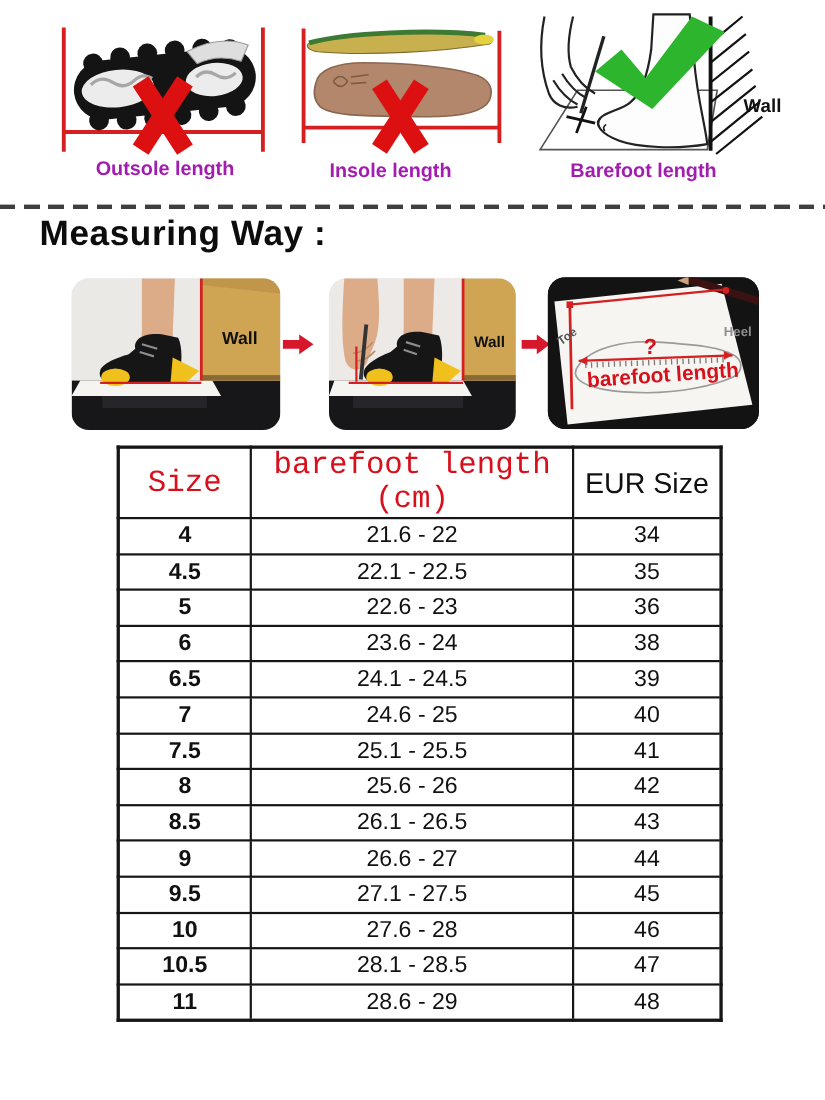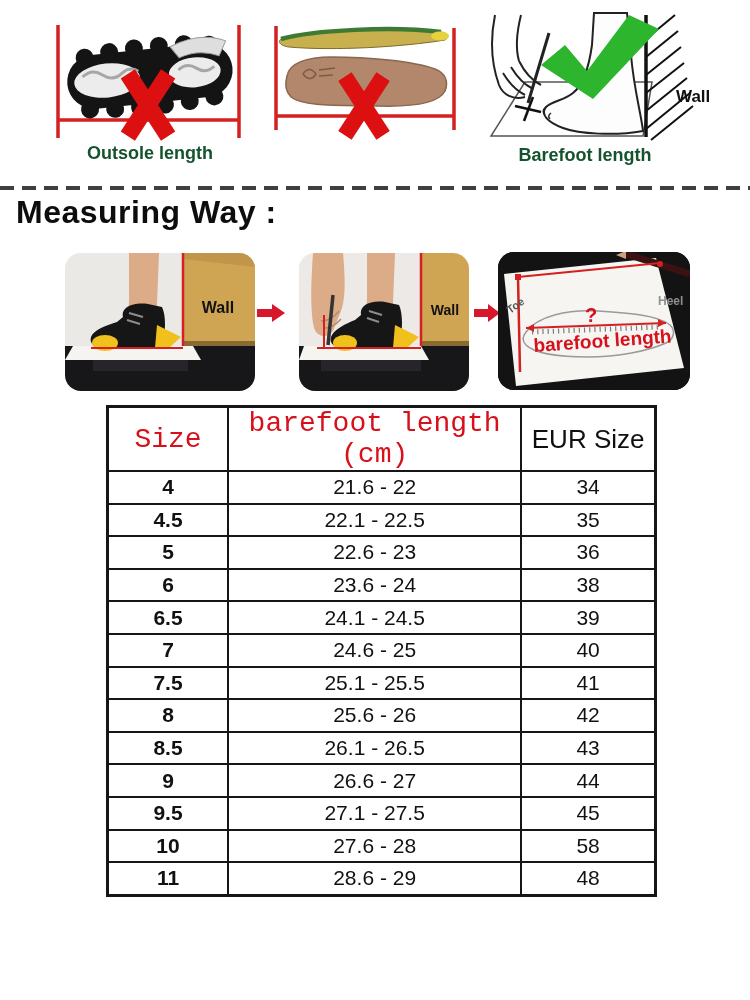--- a/index.html
+++ b/index.html
@@ -3,30 +3,30 @@
 <meta charset="utf-8">
 <style>
   html,body{margin:0;padding:0;}
   body{
     width:750px;height:1000px;background:#ffffff;position:relative;overflow:hidden;
     font-family:"Liberation Sans",sans-serif;color:#111;
   }
   .abs{position:absolute;}
   
   .fig-label{
-    position:absolute;font-weight:bold;font-size:18px;color:#14532d;text-align:center;
+    position:absolute;font-weight:bold;font-size:18px;color:#a21caf;text-align:center;
   }
   
   .divider{
     position:absolute;left:0;top:186px;width:750px;height:4px;
     background:repeating-linear-gradient(90deg,#3f3f3f 0 14px,transparent 14px 22px);
   }
   
   .heading{
-    position:absolute;left:16px;top:194px;font-size:32px;font-weight:bold;color:#0d0d0d;
+    position:absolute;left:36px;top:194px;font-size:32px;font-weight:bold;color:#0d0d0d;
     letter-spacing:.5px;
   }
   
   .photo{
     position:absolute;border-radius:16px;overflow:hidden;background:#eceae7;
   }
   
   .size-table{
     position:absolute;left:106px;top:405px;width:551px;
     border-collapse:collapse;table-layout:fixed;background:#fff;
@@ -98,20 +98,21 @@
     </g>
     <g>
       <path d="M14 64 C16 51 34 45 58 45 C95 45 140 49 162 57 C172 61 176 69 172 79 C166 91 140 95 105 94 C70 93 30 95 18 85 C12 79 12 71 14 64 Z" fill="#b3876b" stroke="#8a6750" stroke-width="1.5"></path>
       <path d="M30 62 q6 -9 13 0 q-6 9 -13 0 M46 58 l16 -2 M46 64 l14 -1" stroke="#7d5b43" stroke-width="1.5" fill="none"></path>
     </g>
     <g transform="translate(91 94)" fill="#dc1010">
       <rect x="-8" y="-35" width="16" height="70" transform="rotate(33)"></rect>
       <rect x="-8" y="-35" width="16" height="70" transform="rotate(-33)"></rect>
     </g>
   </svg>
+  <div class="fig-label" style="left:265px;top:145px;width:180px;">Insole length</div>
 
   <svg class="abs" style="left:475px;top:5px;" width="245" height="145" viewBox="0 0 245 145">
     <polygon points="16,131 168,131 177,77 50,77" fill="#ffffff" stroke="#555" stroke-width="1.5"></polygon>
     <g stroke="#111" stroke-width="2">
       <line x1="171" y1="10" x2="171" y2="132" stroke-width="3.5"></line>
       <line x1="171" y1="34" x2="200" y2="10"></line>
       <line x1="171" y1="52" x2="203" y2="26"></line>
       <line x1="171" y1="70" x2="206" y2="42"></line>
       <line x1="171" y1="88" x2="209" y2="58"></line>
       <line x1="171" y1="106" x2="212" y2="73"></line>
@@ -300,21 +301,26 @@
         <td>44</td>
       </tr>
       <tr>
         <td>9.5</td>
         <td>27.1 - 27.5</td>
         <td>45</td>
       </tr>
       <tr>
         <td>10</td>
         <td>27.6 - 28</td>
-        <td>58</td>
+        <td>46</td>
+      </tr>
+      <tr>
+        <td>10.5</td>
+        <td>28.1 - 28.5</td>
+        <td>47</td>
       </tr>
       <tr>
         <td>11</td>
         <td>28.6 - 29</td>
         <td>48</td>
       </tr>
     </tbody>
 </table>
 
 </body></html>

